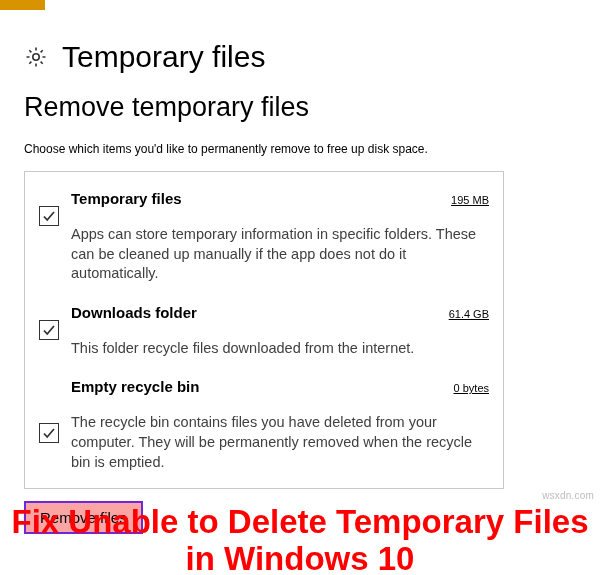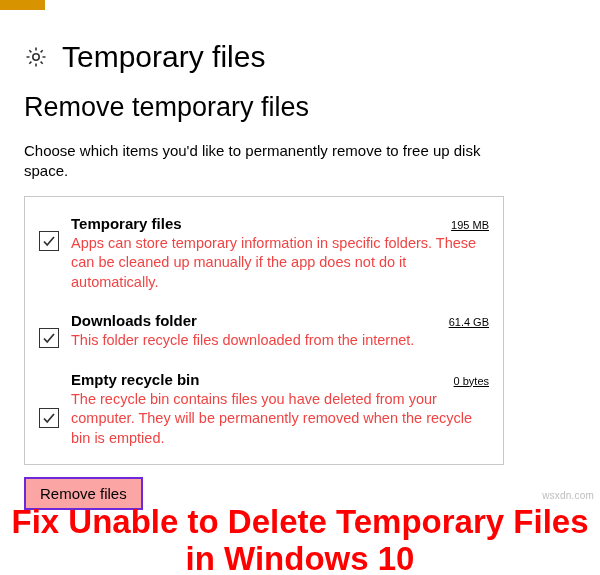--- a/index.html
+++ b/index.html
@@ -39,21 +39,21 @@
     }
     .content {
       padding: 0 24px;
     }
     .section-title {
       font-size: 27px;
       font-weight: 400;
       margin-bottom: 18px;
     }
     .section-desc {
-      font-size: 15px;
+      font-size: 12px;
       line-height: 1.35;
       margin-bottom: 14px;
       max-width: 480px;
     }
     .items-box {
       border: 1px solid #c8c8c8;
       padding: 12px 14px 16px 14px;
       width: 480px;
     }
     .item {
@@ -92,23 +92,23 @@
       font-size: 15px;
       font-weight: 600;
     }
     .item-size {
       font-size: 11px;
       white-space: nowrap;
       text-decoration: underline;
     }
     .item-desc {
       font-size: 14.5px;
-      color: #ef4444;
+      color: #404040;
       line-height: 1.35;
-      margin-top: 2px;
+      margin-top: 18px;
     }
     .remove-btn {
       margin-top: 12px;
       padding: 6px 14px;
       font-size: 15px;
       font-family: inherit;
       background: #fca5a5;
       border: 2px solid #6d28d9;
       cursor: pointer;
     }

